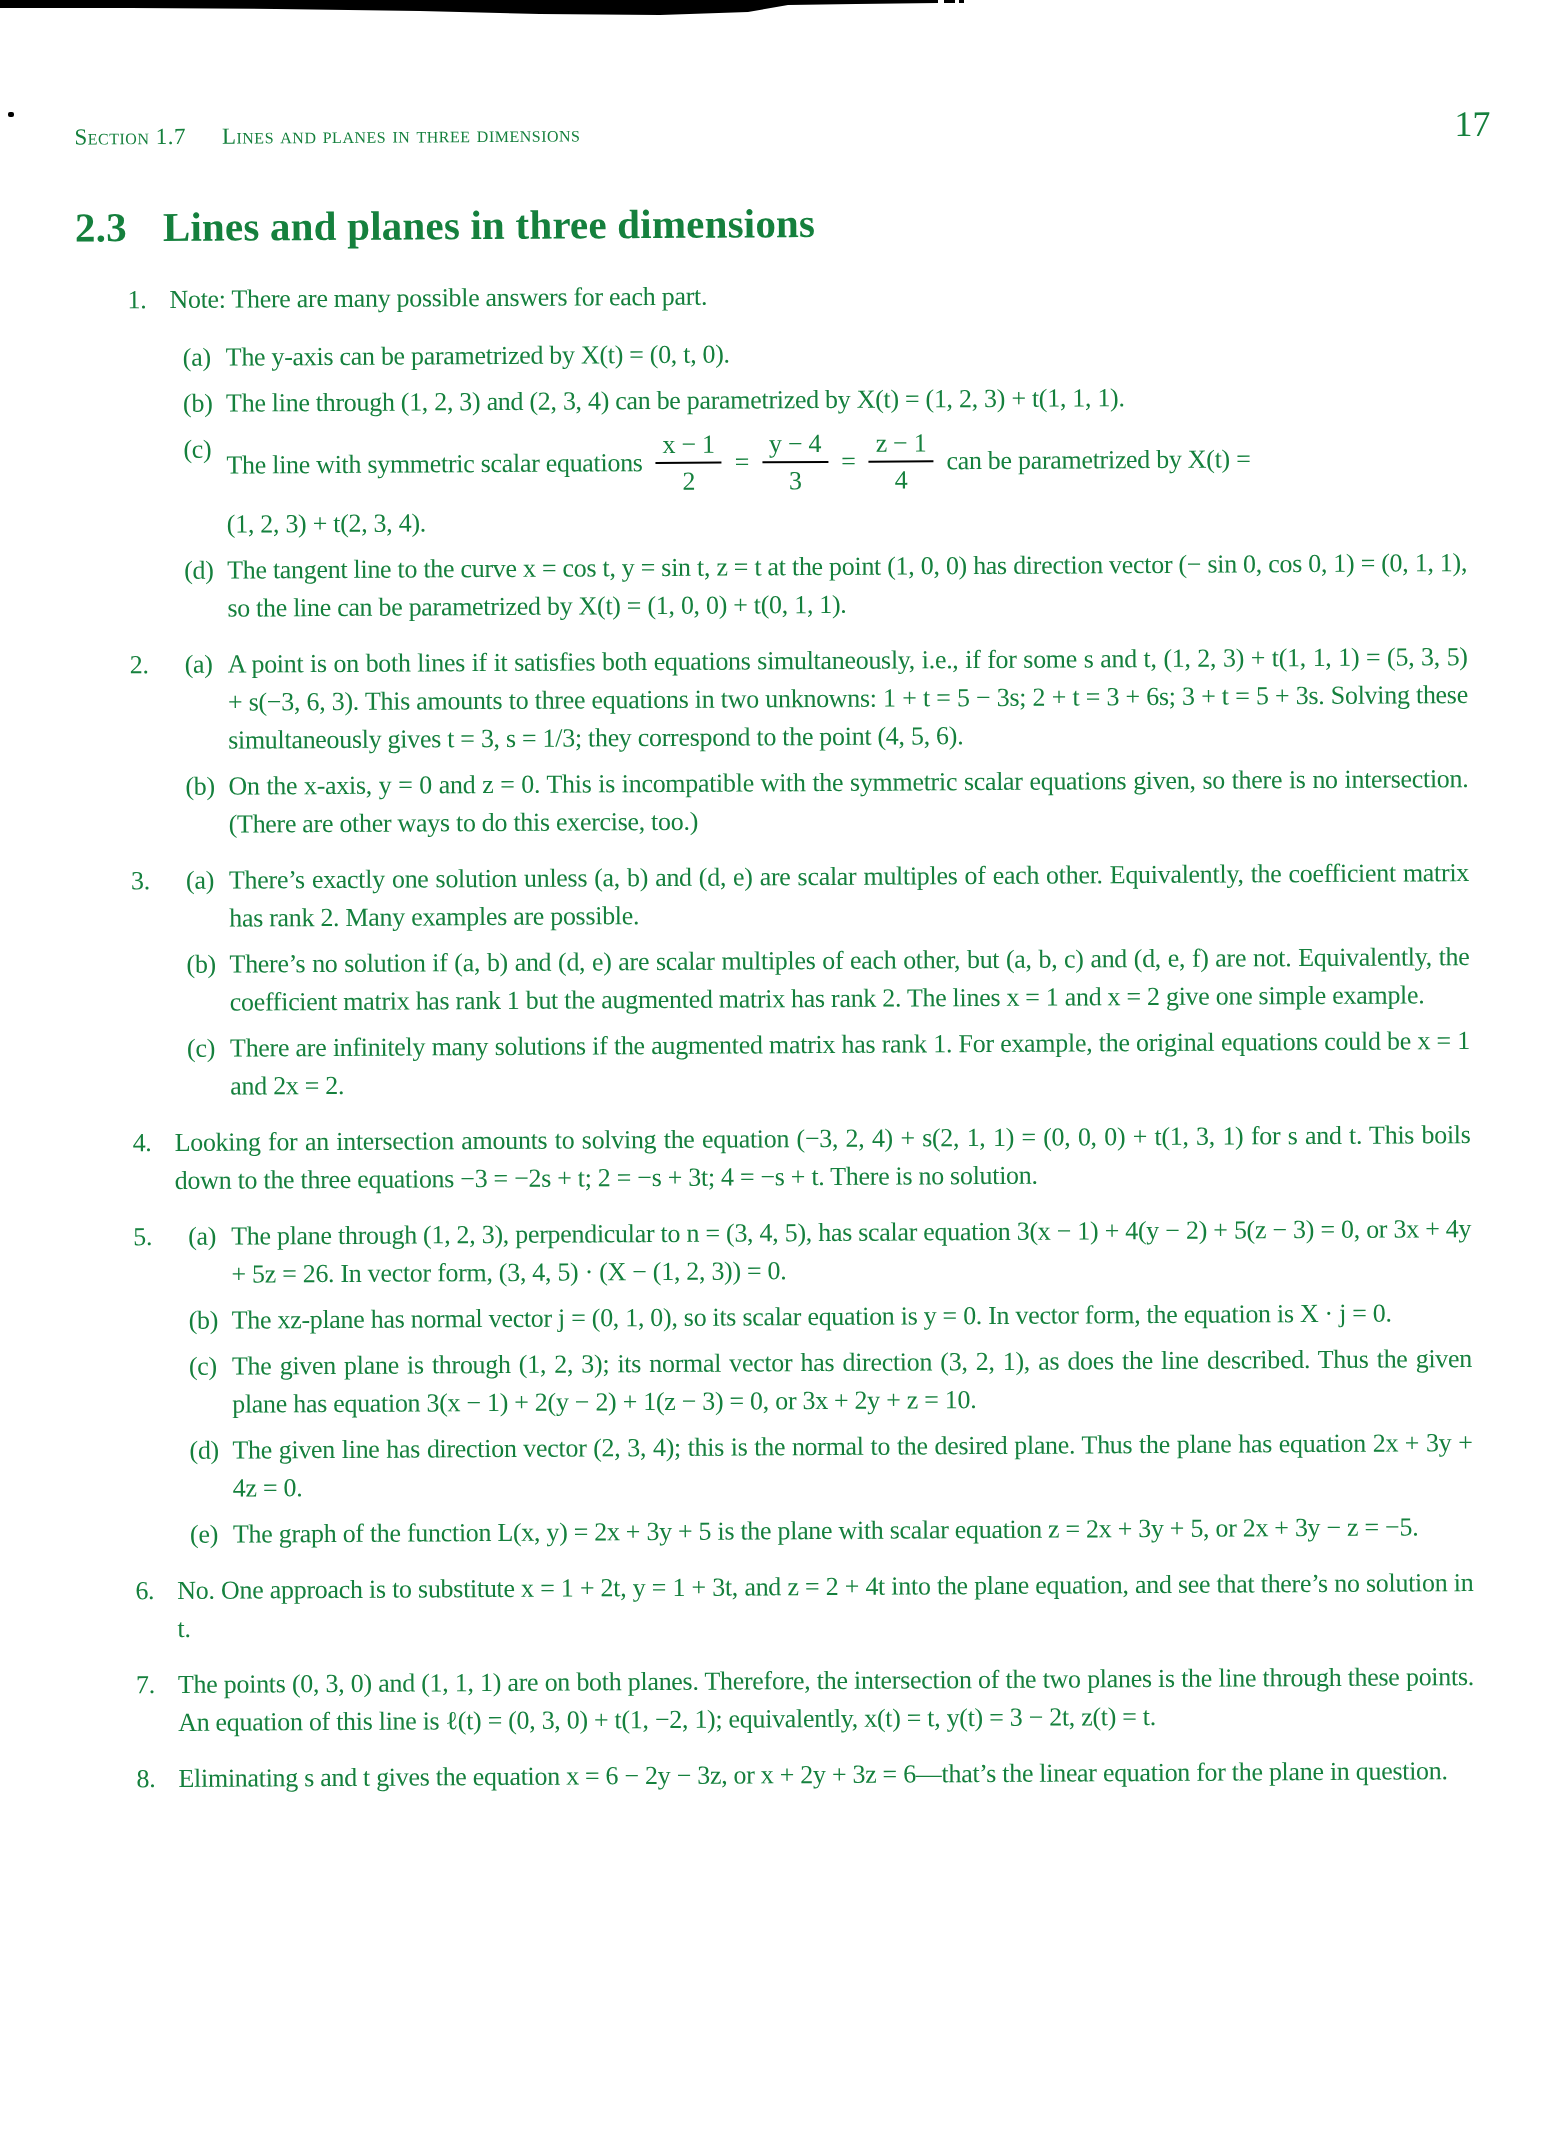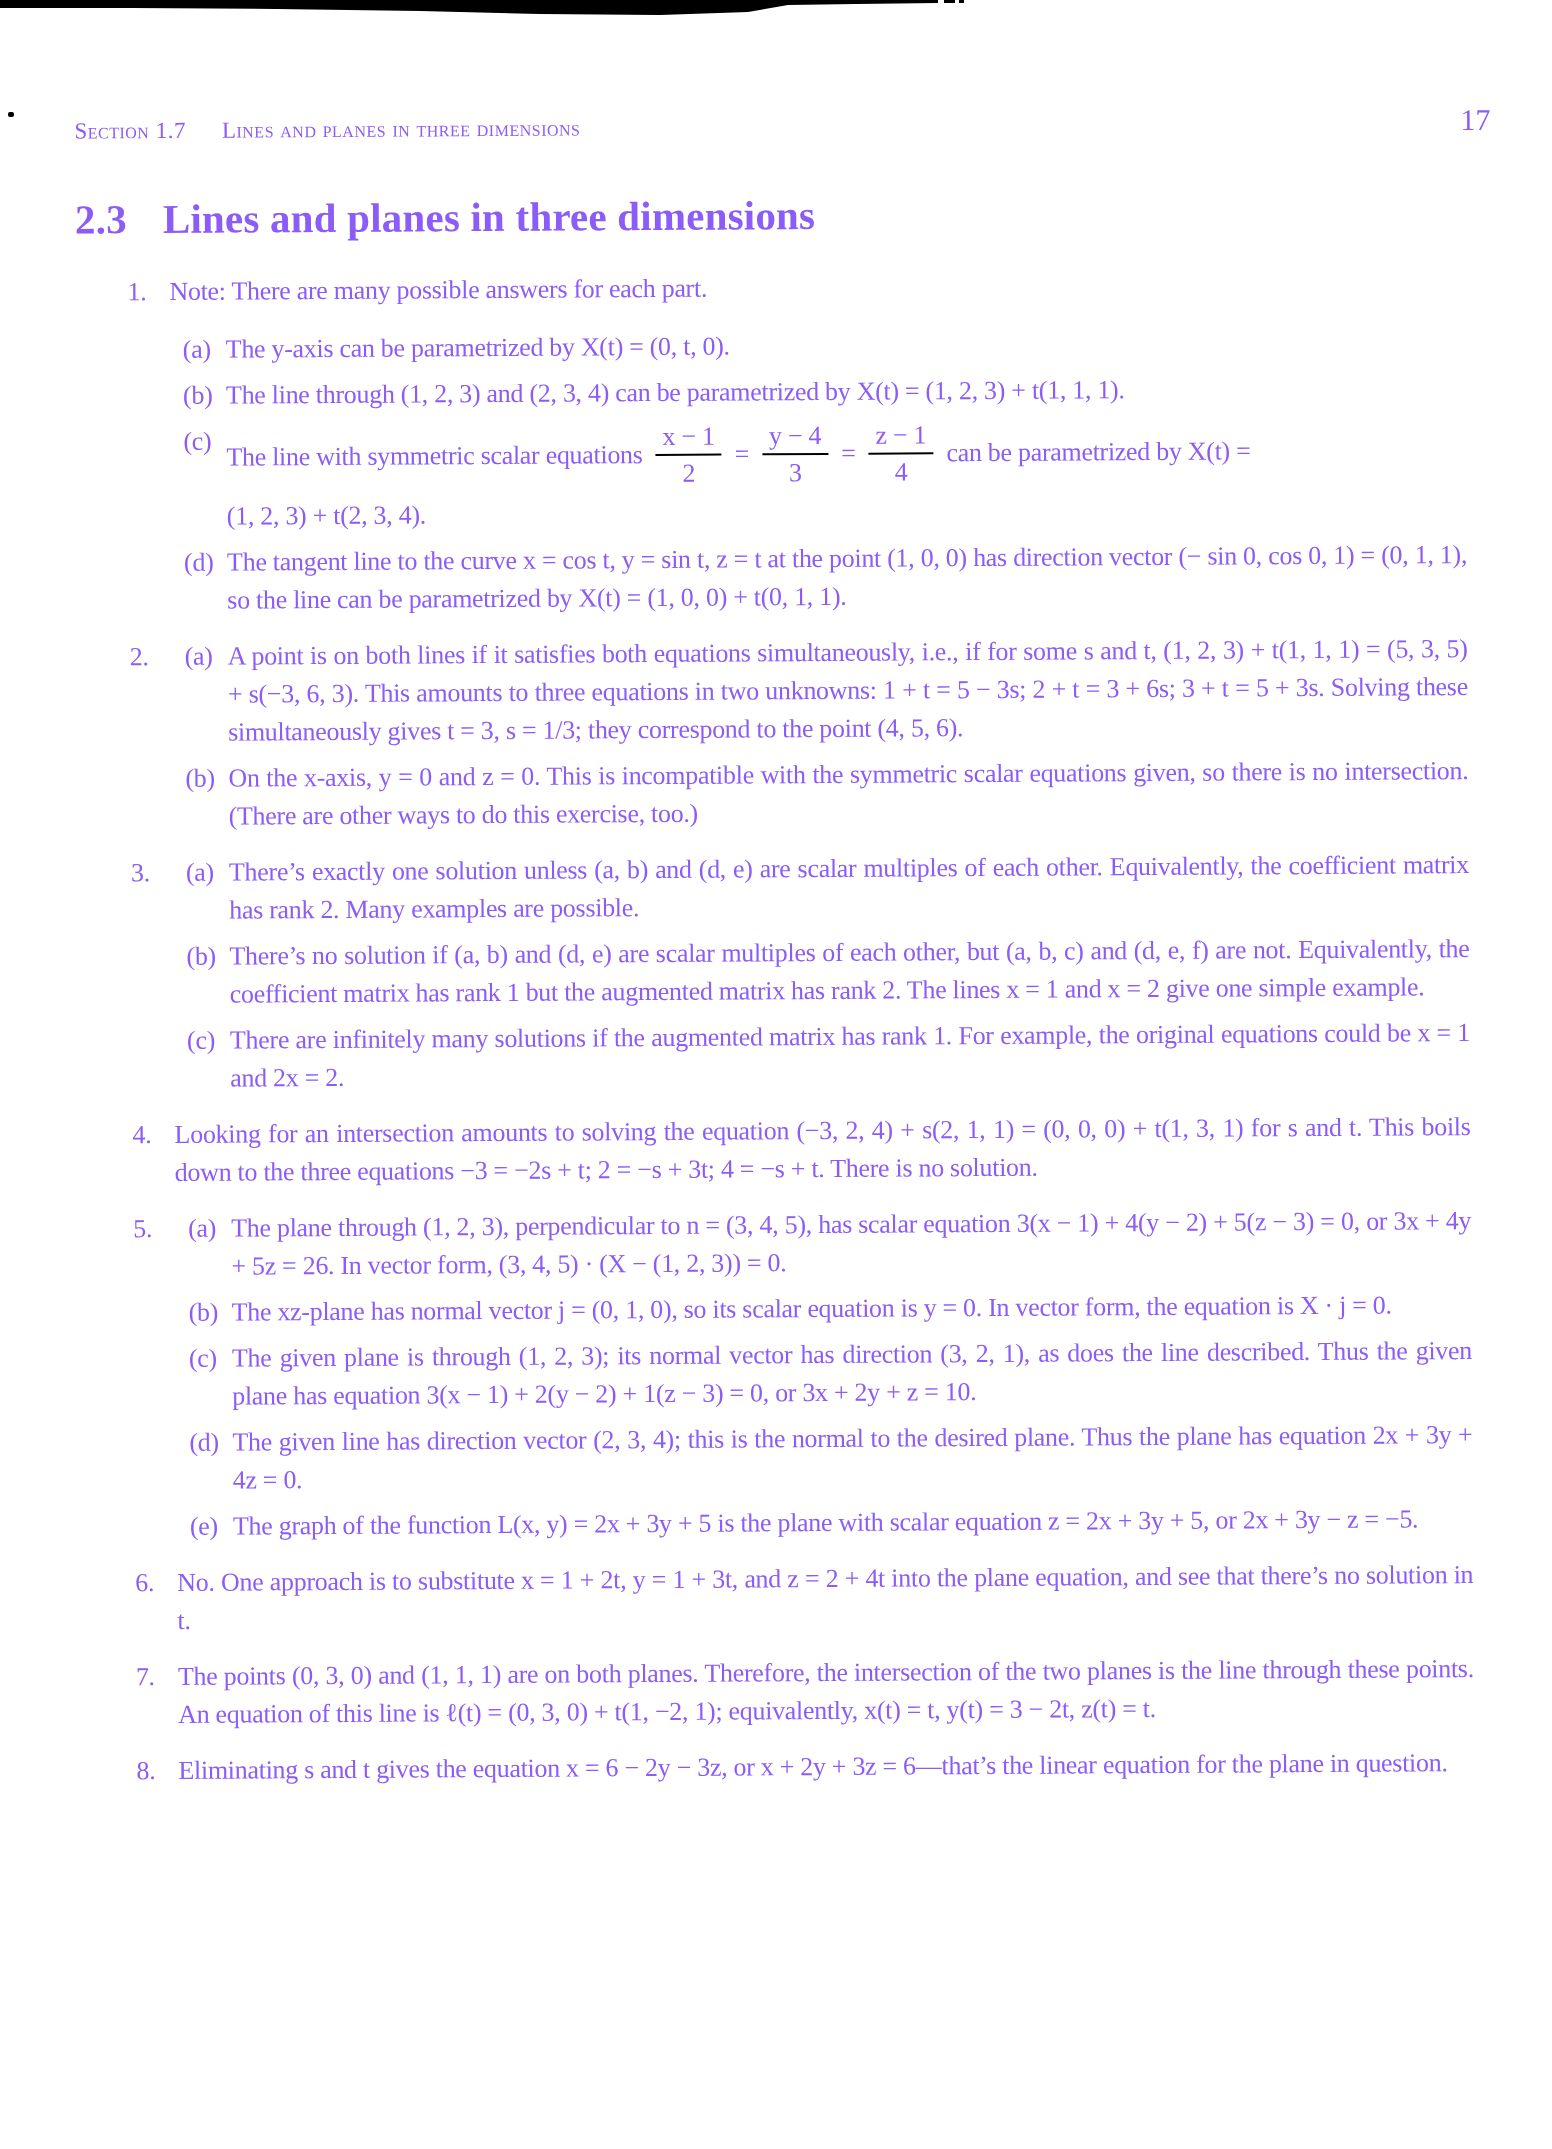--- a/index.html
+++ b/index.html
@@ -2,34 +2,34 @@
 <html><head>
 <meta charset="utf-8">
 <style>
   html,body{margin:0;padding:0;background:#ffffff;}
   .page{
     position:relative;
     width:1552px;height:2149px;
     background:#ffffff;
     overflow:hidden;
     font-family:"Liberation Serif","DejaVu Serif",serif;
-    color:#8b5cf6;
+    color:#15803d;
   }
   .scan-bar{position:absolute;top:0;left:0;z-index:5;}
   .speck{position:absolute;left:8px;top:112px;width:6px;height:5px;background:#000;border-radius:2px;}
   .tilt{transform:rotate(-0.35deg);transform-origin:0 40%;}
 
   .running-head{
     display:flex;justify-content:space-between;align-items:baseline;
     margin:0 58px 0 78px;padding-top:112px;
     font-size:23px;
   }
   .rh-left{font-variant:small-caps;letter-spacing:0.5px;font-weight:500;}
   .rh-section{margin-right:36px;}
-  .rh-page{font-size:30px;}
+  .rh-page{font-size:36px;}
 
   .title{
     margin:50px 0 0 78px;
     font-size:41px;font-weight:700;letter-spacing:0.2px;
   }
   .title-text{margin-left:36px;}
 
   .problem{
     display:flex;
     margin:18px 84px 0 130px;

